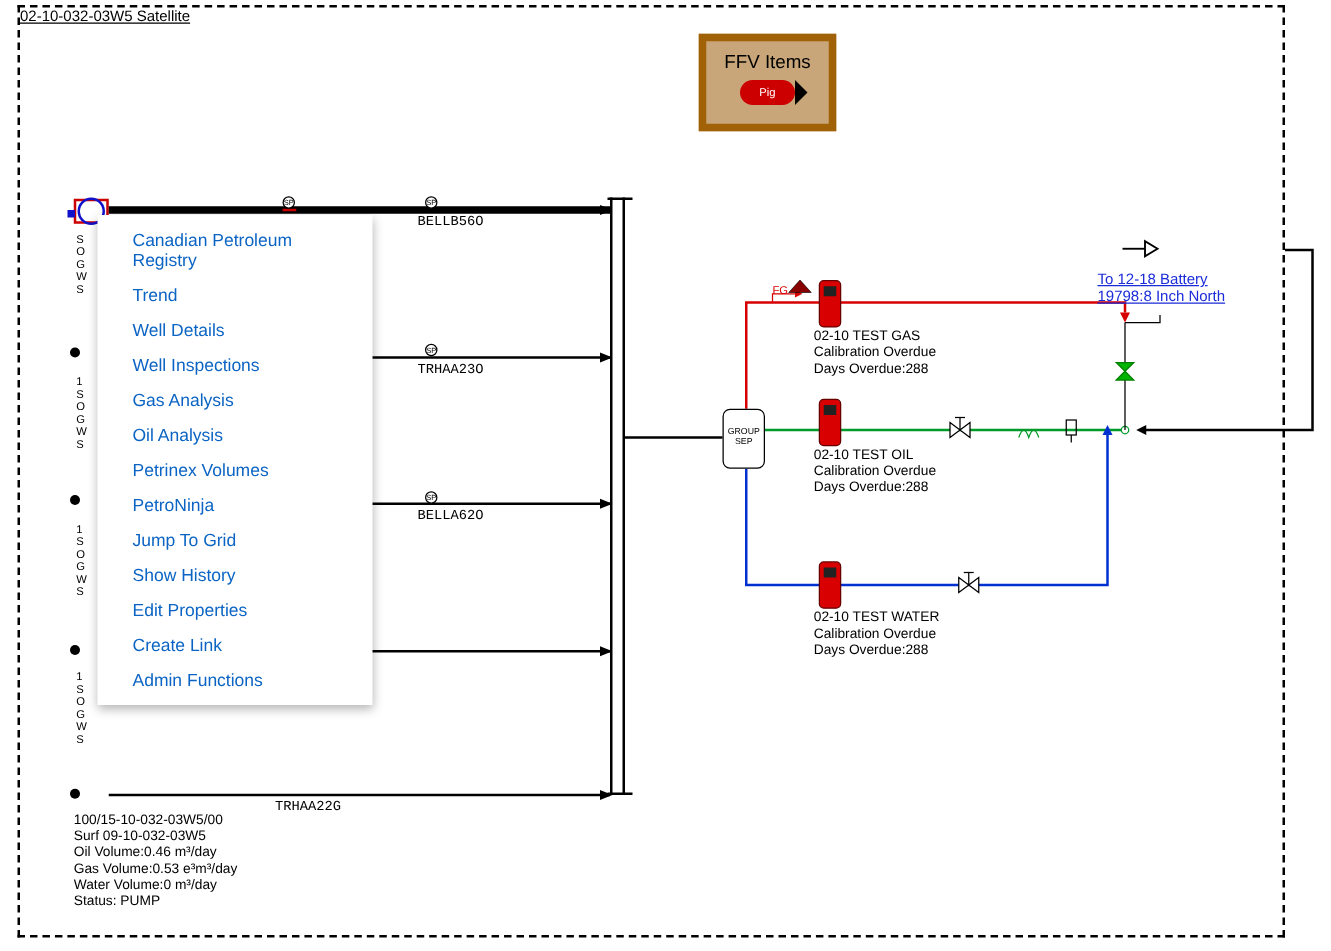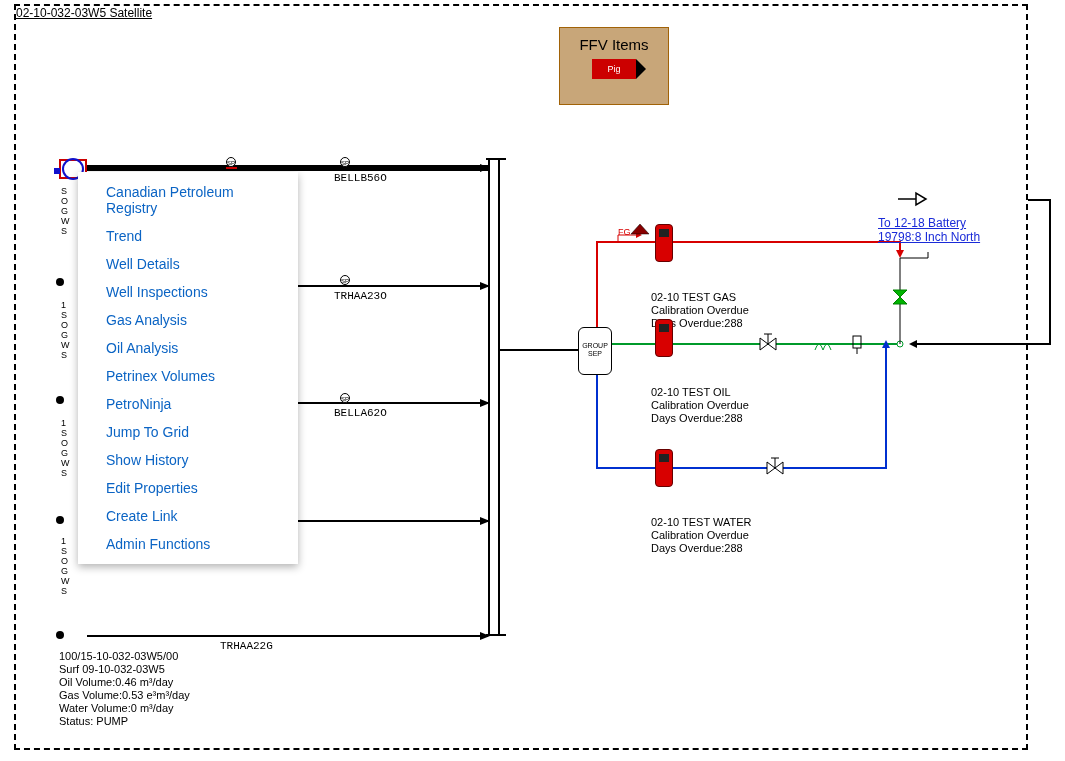--- a/index.html
+++ b/index.html
@@ -27,35 +27,36 @@
     font-size: 12px;
     text-decoration: underline;
   }
   .ffv {
     position: absolute;
     left: 559px;
     top: 27px;
     width: 110px;
     height: 78px;
     background: #c8a679;
-    border: 1px solid #a16207;
+    border: 6px solid #a16207;
     text-align: center;
     padding-top: 8px;
     font-size: 15px;
   }
   .ffv-pig {
     display: inline-block;
     margin-top: 6px;
     width: 44px;
     height: 20px;
     background: #c00;
     font-size: 9px;
     line-height: 20px;
     color: #fff;
     position: relative;
+    border-radius: 10px;
   }
   .ffv-pig::after {
     content: "";
     position: absolute;
     right: -10px;
     top: 0;
     border-left: 10px solid #000;
     border-top: 10px solid transparent;
     border-bottom: 10px solid transparent;
   }
@@ -149,21 +150,20 @@
     content: "";
     position: absolute;
     top: 4px; left: 3px;
     width: 10px; height: 8px;
     background: #222;
   }
   .device-labels {
     position: absolute;
     font-size: 11px;
     line-height: 13px;
-    margin-top: 28px;
   }
 
   
   .battery-link {
     position: absolute;
     left: 878px;
     top: 216px;
     font-size: 12px;
     color: #1a2bd8;
     text-decoration: underline;

